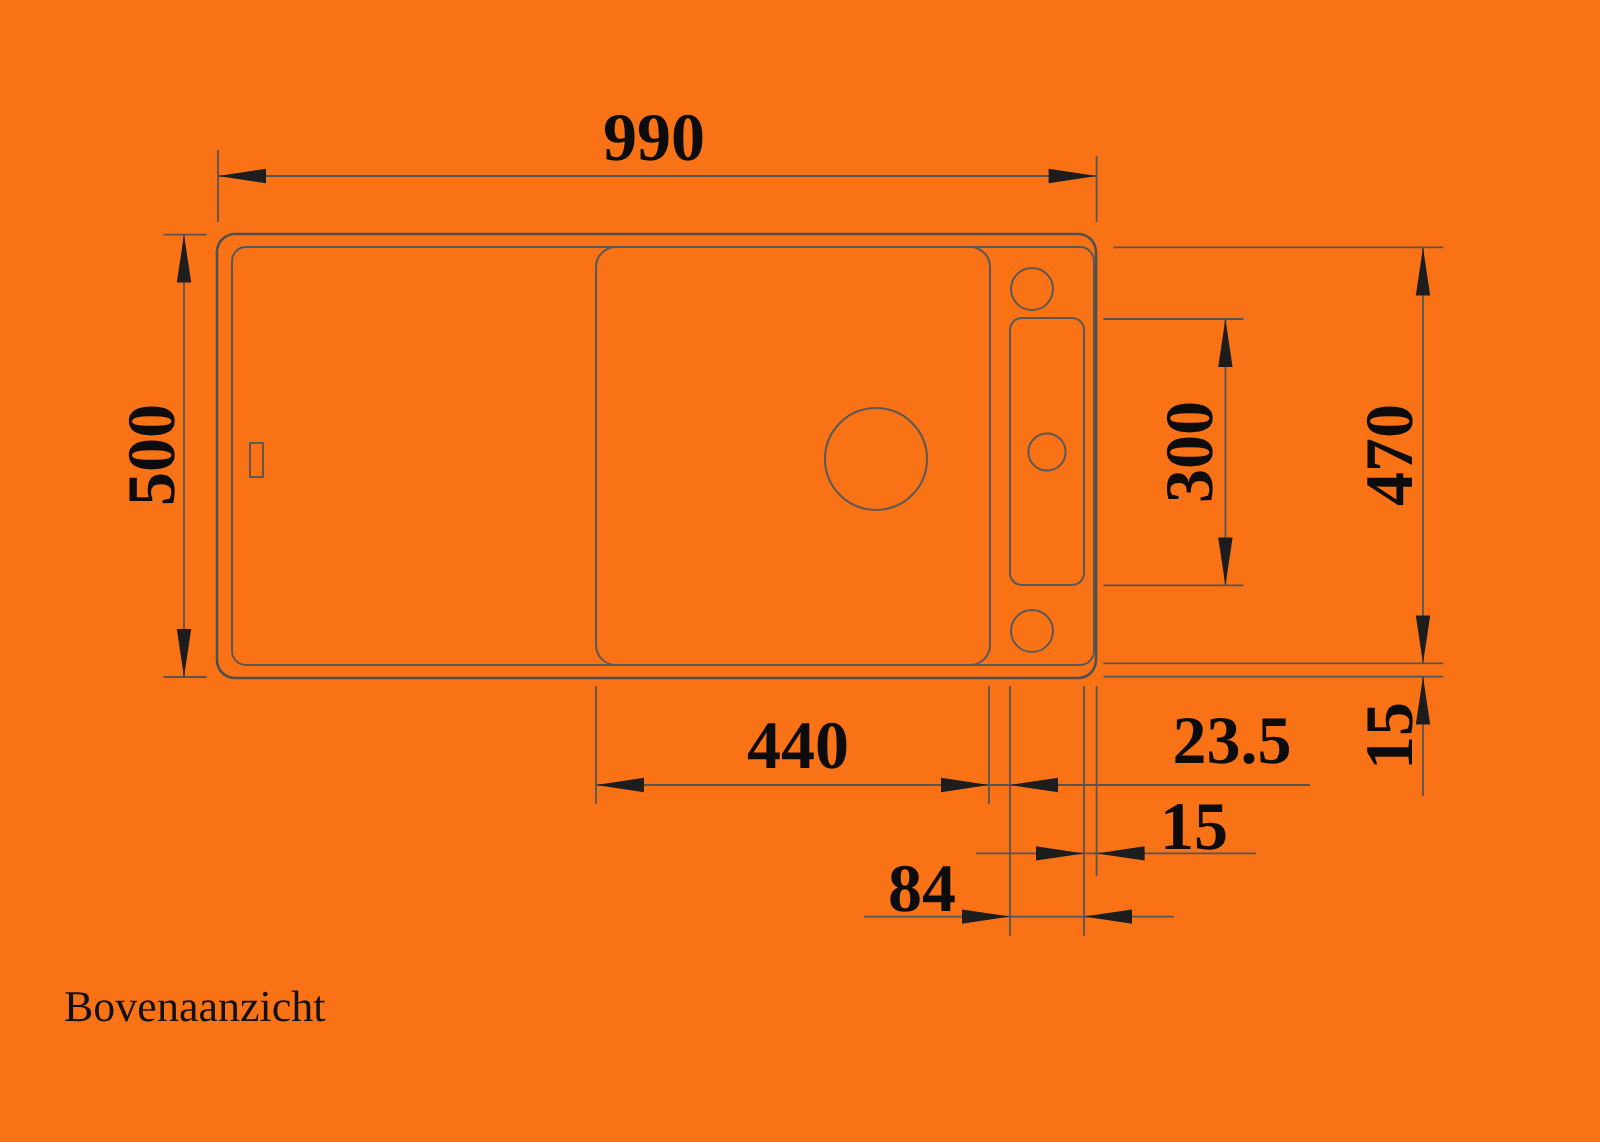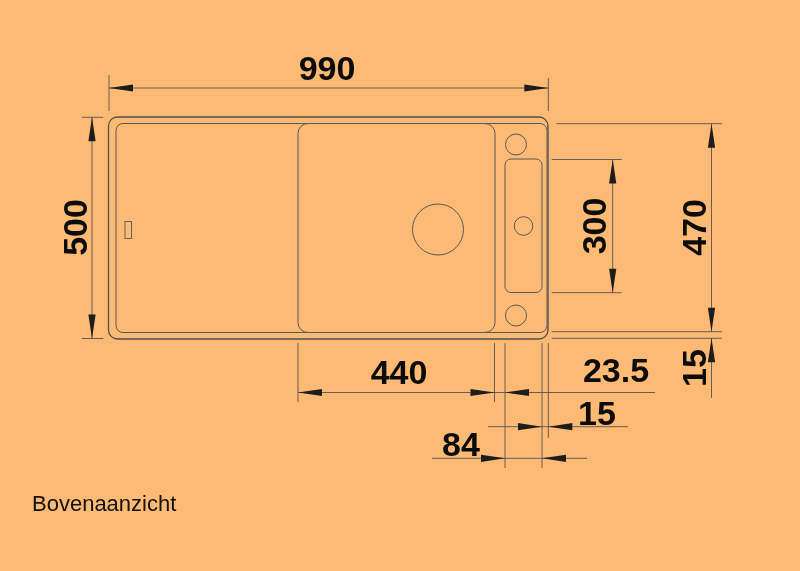--- a/index.html
+++ b/index.html
@@ -1,21 +1,21 @@
 <!DOCTYPE html>
 <html><head>
 <meta charset="utf-8">
 <style>
   html, body { margin: 0; padding: 0; background: #ffffff; }
   .stage {
     position: relative;
     width: 800px;
     height: 571px;
-    background: #fdba74;
-    font-family: Liberation Sans, sans-serif;
+    background: #f97316;
+    font-family: Liberation Serif, serif;
     overflow: hidden;
   }
   svg { position: absolute; top: 0; left: 0; }
   .outline  { fill: none; stroke: #4f4f4f; stroke-width: 1.3; }
   .inline   { fill: none; stroke: #585858; stroke-width: 1; }
   .dimln    { fill: none; stroke: #555555; stroke-width: 0.9; }
   .arw      { fill: #1d1d1d; stroke: none; }
   .dimtxt   { fill: #0c0c0c; font-size: 34px; font-weight: bold; }
   .viewtxt  { fill: #111111; font-size: 22px; font-weight: normal; }
 </style>

